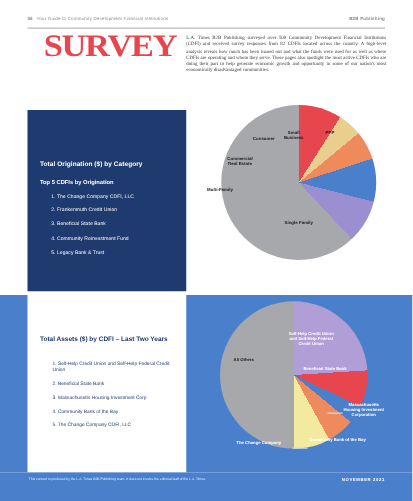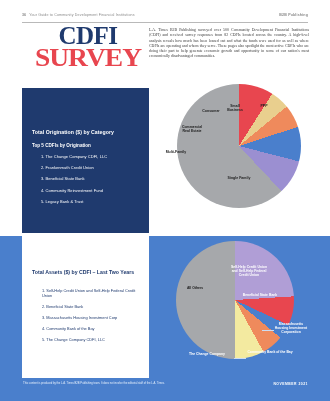--- a/index.html
+++ b/index.html
@@ -133,21 +133,20 @@
 
   <div class="runhead">
     <span class="left">
       <span class="folio">36</span>
       <span class="runtitle">Your Guide to Community Development Financial Institutions</span>
     </span>
     <span class="runbrand">B2B Publishing</span>
   </div>
 
   <div class="masthead">
-    <span class="mast-cdfi">CDFI</span>
     <span class="mast-survey">SURVEY</span>
   </div>
 
   <div class="intro">L.A. Times B2B Publishing surveyed over 500 Community Development Financial Institutions (CDFI) and received survey responses from 82 CDFIs located across the country. A high-level analysis reveals how much has been loaned out and what the funds were used for as well as where CDFIs are operating and whom they serve. These pages also spotlight the most active CDFIs who are doing their part to help generate economic growth and opportunity in some of our nation's most economically disadvantaged communities.</div>
 
   <div class="panel1">
     <div class="ptitle">Total Origination ($) by Category</div>
     <div class="psub">Top 5 CDFIs by Origination</div>
     <ol>
       <li>1. The Change Company CDFI, LLC</li>

